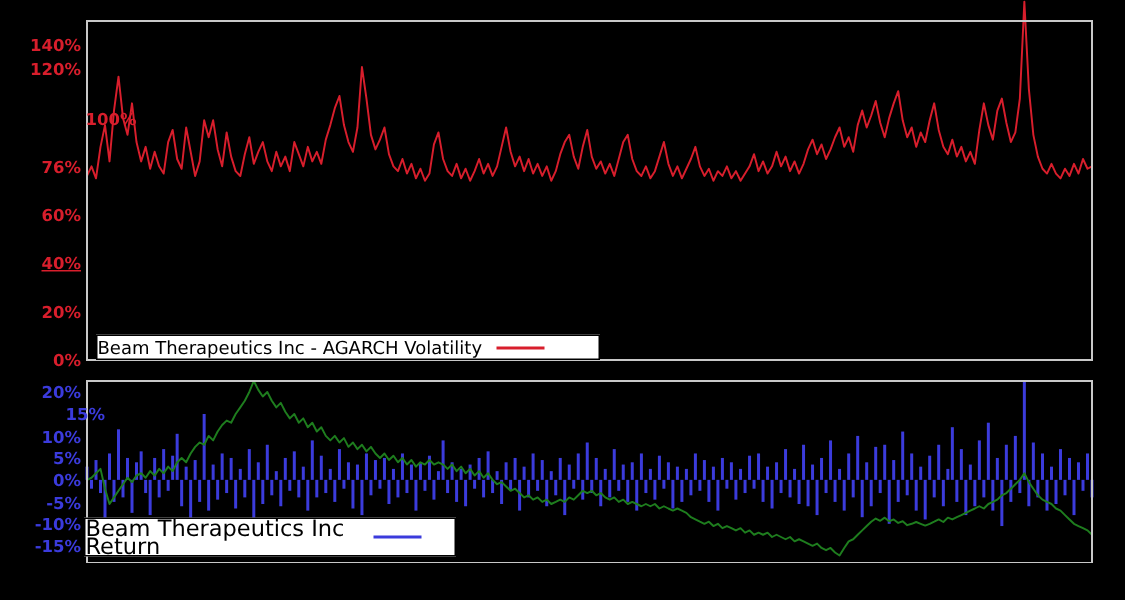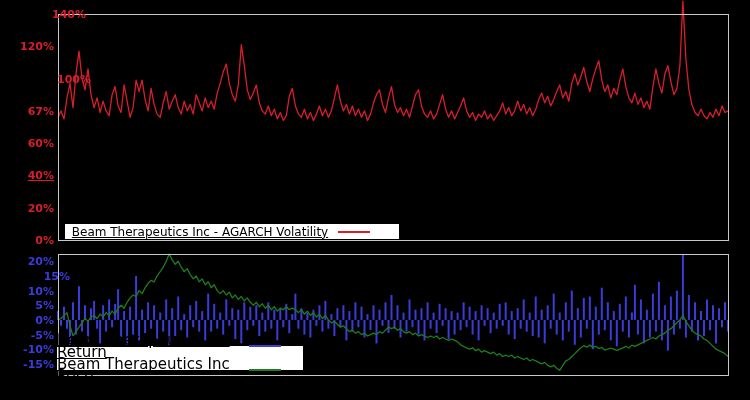--- a/index.html
+++ b/index.html
@@ -4,22 +4,22 @@
 <style>
   html,body{margin:0;padding:0;background:#000;}
   .fig{position:relative;width:750px;height:400px;background:#000;overflow:hidden;
        font-family:"DejaVu Sans","Liberation Sans",sans-serif;}
   #plot{position:absolute;left:0;top:0;}
   .tickcol{position:absolute;left:0;top:0;width:54px;height:400px;}
   .tick{position:absolute;left:0;width:54px;text-align:right;
         font:bold 11px "DejaVu Sans","Liberation Sans",sans-serif;letter-spacing:0;}
   .legend{position:absolute;background:#ffffff;border:1px solid #000;
           display:flex;flex-direction:column;justify-content:center;color:#000;}
-  .lrow{display:flex;align-items:center;justify-content:center;gap:10px;
-        padding-right:22px;line-height:12px;text-decoration:underline;}
+  .lrow{display:flex;align-items:center;justify-content:flex-start;gap:10px;
+        padding-right:22px;line-height:12px;}
   .legend-top{left:64px;top:223px;width:334px;height:15px;font-size:12px;}
   .legend-bottom{left:56px;top:345px;width:246px;height:24px;font-size:15px;}
   .sample{width:32px;height:2px;flex:0 0 32px;}
 </style>
 </head>
 <body>
 
 <div class="fig">
 
   <svg id="plot" width="750" height="400" viewBox="0 0 750 400">
@@ -251,24 +251,24 @@
       <line x1="728.0" y1="319.9" x2="728.0" y2="331.6" stroke="#3b3bdc" stroke-width="2"></line>
       <polyline points="58.0,319.9 61.0,318.5 64.0,315.5 67.0,312.6 70.0,325.8 73.0,336.0 76.0,331.6 79.0,327.2 82.0,322.8 85.0,318.5 88.0,321.4 91.0,317.0 94.1,315.5 97.1,318.5 100.1,314.1 103.1,317.0 106.1,312.6 109.1,315.5 112.1,311.1 115.1,314.1 118.1,308.2 121.1,305.3 124.1,308.2 127.1,302.3 130.1,297.9 133.1,295.0 136.1,296.5 139.1,290.6 142.1,293.6 145.1,287.7 148.1,283.3 151.1,280.4 154.1,281.8 157.1,276.0 160.2,271.6 163.2,267.2 166.2,261.3 169.2,254.0 172.2,259.9 175.2,264.3 178.2,261.3 181.2,267.2 184.2,271.6 187.2,268.6 190.2,274.5 193.2,278.9 196.2,276.0 199.2,281.8 202.2,278.9 205.2,284.8 208.2,281.8 211.2,287.7 214.2,284.8 217.2,290.6 220.2,293.6 223.2,290.6 226.3,295.0 229.3,292.1 232.3,297.9 235.3,295.0 238.3,299.4 241.3,296.5 244.3,300.9 247.3,297.9 250.3,302.3 253.3,305.3 256.3,302.3 259.3,306.7 262.3,303.8 265.3,308.2 268.3,305.3 271.3,309.7 274.3,306.7 277.3,311.1 280.3,308.2 283.3,309.7 286.3,306.7 289.3,309.7 292.3,308.2 295.4,309.7 298.4,312.6 301.4,309.7 304.4,314.1 307.4,311.1 310.4,315.5 313.4,312.6 316.4,317.0 319.4,314.1 322.4,318.5 325.4,315.5 328.4,319.9 331.4,322.8 334.4,321.4 337.4,324.3 340.4,327.2 343.4,325.8 346.4,328.7 349.4,331.6 352.4,330.2 355.4,333.1 358.4,331.6 361.5,334.6 364.5,333.1 367.5,336.0 370.5,334.6 373.5,333.1 376.5,334.6 379.5,331.6 382.5,333.1 385.5,330.2 388.5,327.2 391.5,328.7 394.5,327.2 397.5,330.2 400.5,328.7 403.5,331.6 406.5,333.1 409.5,331.6 412.5,334.6 415.5,333.1 418.5,336.0 421.5,334.6 424.5,336.0 427.6,337.5 430.6,336.0 433.6,337.5 436.6,336.0 439.6,339.0 442.6,337.5 445.6,339.0 448.6,340.4 451.6,339.0 454.6,340.4 457.6,341.9 460.6,344.8 463.6,346.3 466.6,347.8 469.6,349.2 472.6,347.8 475.6,350.7 478.6,349.2 481.6,352.1 484.6,350.7 487.6,352.1 490.6,353.6 493.7,352.1 496.7,355.1 499.7,353.6 502.7,356.5 505.7,355.1 508.7,356.5 511.7,355.1 514.7,358.0 517.7,356.5 520.7,358.0 523.7,359.5 526.7,358.0 529.7,360.9 532.7,359.5 535.7,360.9 538.7,362.4 541.7,363.9 544.7,362.4 547.7,365.3 550.7,366.8 553.7,365.3 556.7,368.3 559.7,370.3 562.8,365.3 565.8,360.9 568.8,359.5 571.8,356.5 574.8,353.6 577.8,350.7 580.8,347.8 583.8,345.7 586.8,347.2 589.8,345.1 592.8,347.5 595.8,346.3 598.8,348.6 601.8,347.5 604.8,350.1 607.8,349.2 610.8,348.0 613.8,349.2 616.8,350.4 619.8,349.2 622.8,347.8 625.8,346.3 628.9,348.0 631.9,345.1 634.9,346.3 637.9,344.8 640.9,343.4 643.9,341.9 646.9,340.4 649.9,339.0 652.9,337.5 655.9,339.0 658.9,336.0 661.9,334.6 664.9,333.1 667.9,330.2 670.9,328.7 673.9,325.8 676.9,322.8 679.9,319.9 682.9,315.5 685.9,321.4 688.9,325.8 691.9,330.2 695.0,333.1 698.0,334.6 701.0,336.0 704.0,339.0 707.0,340.4 710.0,343.4 713.0,346.3 716.0,349.2 719.0,350.7 722.0,352.1 725.0,353.6 728.0,356.5" fill="none" stroke="#1e7d1e" stroke-width="1.3" stroke-linejoin="round"></polyline>
       <rect x="58" y="254" width="670" height="121" fill="none" stroke="#c8c8c8" stroke-width="1" shape-rendering="crispEdges"></rect>
     </svg>
 
   <div class="tickcol" id="ticks0">
       <span class="tick" style="top: 234px; color: rgb(216, 30, 44);">0%</span>
       <span class="tick" style="top: 202px; color: rgb(216, 30, 44);">20%</span>
       <span class="tick" style="top: 169px; color: rgb(216, 30, 44); text-decoration: underline;">40%</span>
       <span class="tick" style="top: 137px; color: rgb(216, 30, 44);">60%</span>
-      <span class="tick" style="top: 105px; color: rgb(216, 30, 44);">67%</span>
+      <span class="tick" style="top: 105px; color: rgb(216, 30, 44);">76%</span>
       <span class="tick" style="top: 73px; color: rgb(216, 30, 44); margin-left: 37px;">100%</span>
       <span class="tick" style="top: 40px; color: rgb(216, 30, 44);">120%</span>
-      <span class="tick" style="top: 8px; color: rgb(216, 30, 44); padding-left: 32px;">140%</span>
+      <span class="tick" style="top: 24px; color: rgb(216, 30, 44);">140%</span>
     </div>
   <div class="tickcol" id="ticks1">
       <span class="tick" style="top: 358px; color: rgb(59, 59, 220);">-15%</span>
       <span class="tick" style="top: 343px; color: rgb(59, 59, 220);">-10%</span>
       <span class="tick" style="top: 329px; color: rgb(59, 59, 220);">-5%</span>
       <span class="tick" style="top: 314px; color: rgb(59, 59, 220);">0%</span>
       <span class="tick" style="top: 299px; color: rgb(59, 59, 220);">5%</span>
       <span class="tick" style="top: 285px; color: rgb(59, 59, 220);">10%</span>
       <span class="tick" style="top: 270px; color: rgb(59, 59, 220); padding-left: 16px;">15%</span>
       <span class="tick" style="top: 255px; color: rgb(59, 59, 220);">20%</span>
@@ -279,19 +279,15 @@
       <span>Beam Therapeutics Inc - AGARCH Volatility</span>
       <span class="sample" style="background: rgb(216, 30, 44);"></span>
     </div>
   </div>
 
   <div class="legend legend-bottom">
     <div class="lrow">
       <span>Beam Therapeutics Inc Return</span>
       <span class="sample" style="background: rgb(59, 59, 220);"></span>
     </div>
-    <div class="lrow">
-      <span>Beam Therapeutics Inc Price</span>
-      <span class="sample" style="background: rgb(30, 125, 30);"></span>
-    </div>
   </div>
 
 </div>
 
 </body></html>

